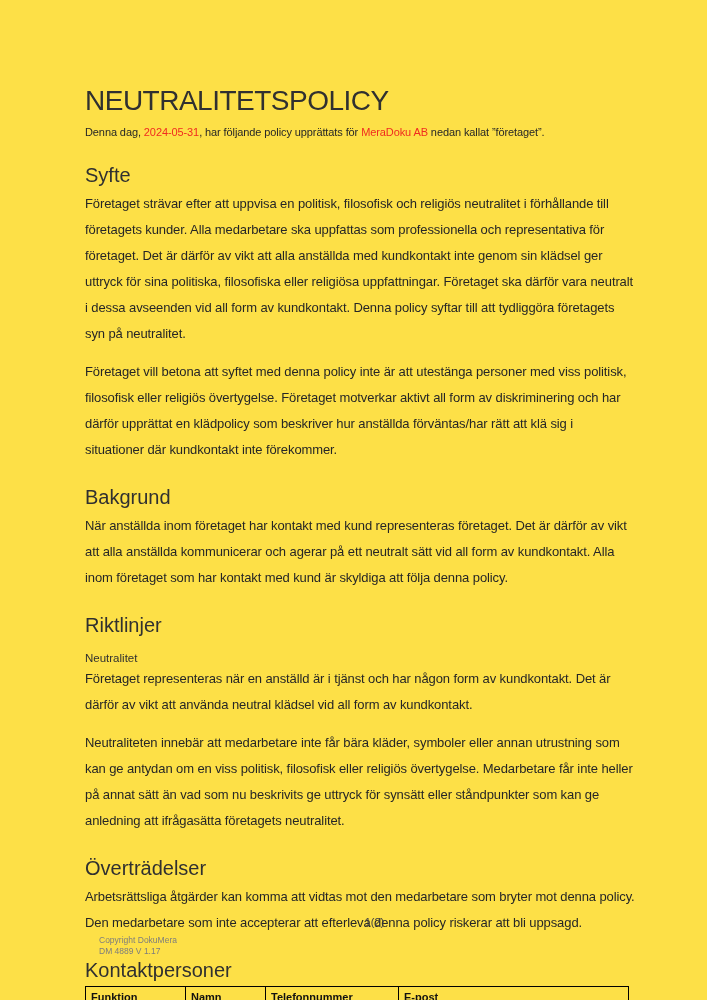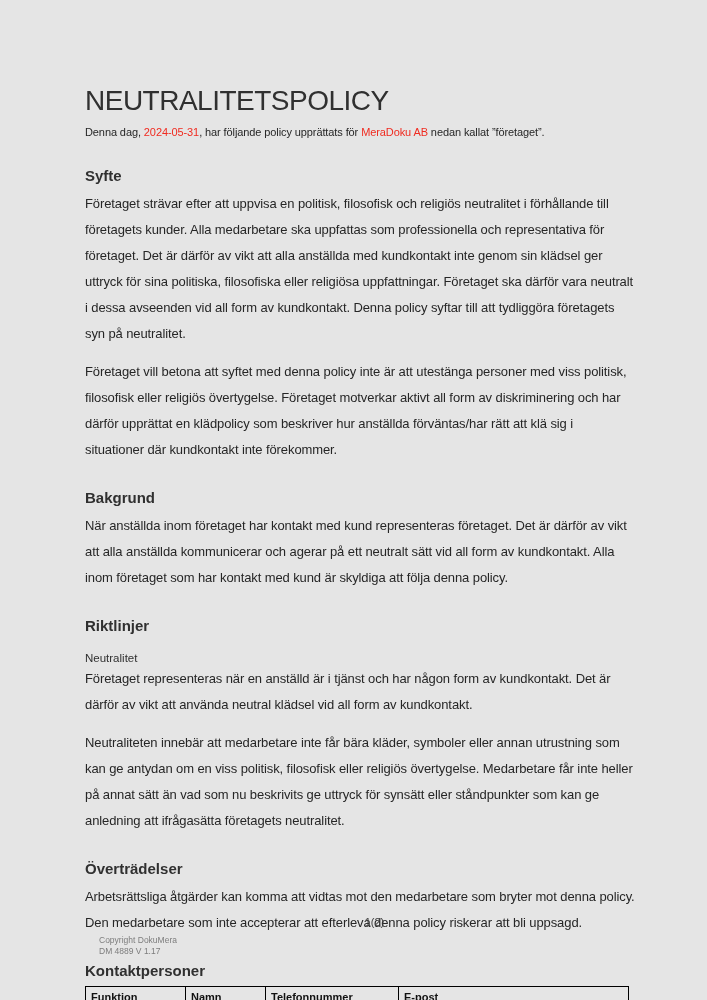--- a/index.html
+++ b/index.html
@@ -7,43 +7,43 @@
   body {
     width: 707px; height: 1000px;
     font-family: "Liberation Sans", sans-serif;
     color: #262626;
     position: relative;
     overflow: hidden;
   }
   .page {
     position: relative;
     width: 707px; height: 1000px;
-    background: #e5e5e5;
+    background: #fde047;
     padding: 84px 72px 0 85px;
   }
   .content { width: 550px; }
 
   h1.doc-title {
     font-size: 28px;
     font-weight: 400;
     letter-spacing: -0.5px;
     color: #303030;
     line-height: 34px;
   }
   p.intro {
     margin-top: 5px;
     font-size: 11px;
     letter-spacing: -0.1px;
     line-height: 18px;
   }
   .red { color: #f02b20; }
 
   h2.section-heading {
-    font-size: 15px;
-    font-weight: 700;
+    font-size: 20px;
+    font-weight: 400;
     color: #303030;
     line-height: 21px;
     margin: 24px 0 5px 0;
   }
   h3.sub-heading {
     font-size: 11.5px;
     font-weight: 400;
     color: #303030;
     line-height: 16px;
     margin: 14px 0 0 0;

